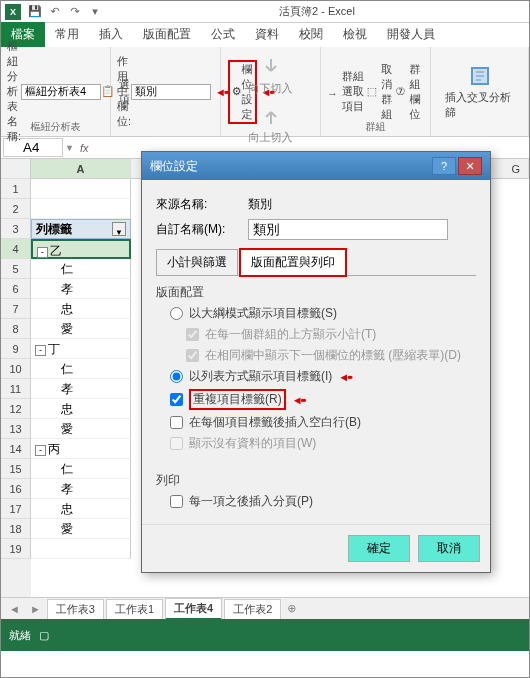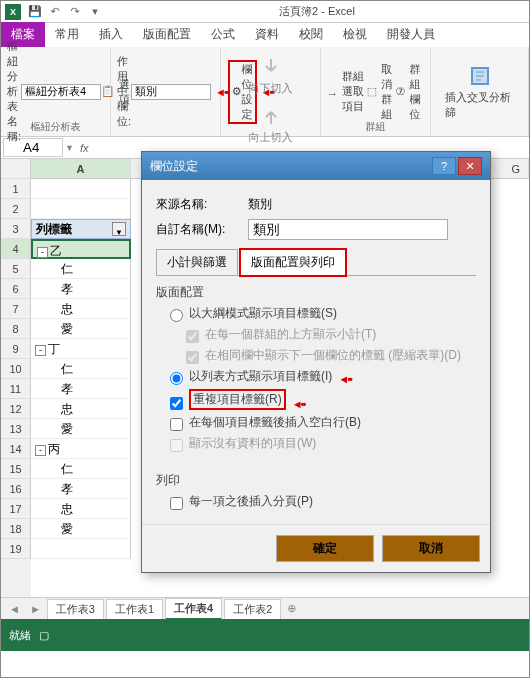--- a/index.html
+++ b/index.html
@@ -7,21 +7,21 @@
 
 
 .titlebar { height: 22px; background: #fff; border-bottom: 1px solid #ccc; display: flex; align-items: center; font-size: 11px; }
 .excel-icon { width: 16px; height: 16px; margin: 0 4px; background: #217346; color: #fff; display: flex; align-items: center; justify-content: center; font-size: 9px; font-weight: bold; }
 .qat-icon { width: 16px; height: 16px; margin: 0 2px; display: flex; align-items: center; justify-content: center; color: #666; font-size: 11px; }
 .title-text { flex: 1; text-align: center; color: #444; }
 
 
 .ribbon-tabs { height: 24px; background: #fff; display: flex; align-items: flex-end; font-size: 12px; }
 .tab { padding: 4px 10px; color: #444; cursor: pointer; }
-.tab.active { background: #a21caf; color: #fff; }
+.tab.active { background: #15803d; color: #fff; }
 
 
 .ribbon { height: 90px; background: #f5f5f5; border-bottom: 1px solid #ccc; display: flex; font-size: 11px; }
 .ribbon-group { border-right: 1px solid #ddd; padding: 4px 6px; display: flex; flex-direction: row; position: relative; }
 .group-label { position: absolute; bottom: 2px; left: 0; right: 0; text-align: center; color: #666; font-size: 10px; }
 .field-row { display: flex; align-items: center; margin: 2px 0; gap: 4px; }
 .field-row label { color: #444; }
 .field-row input { border: 1px solid #aaa; padding: 1px 3px; font-size: 11px; width: 80px; }
 .big-btn { display: flex; flex-direction: column; align-items: center; justify-content: center; padding: 4px 8px; color: #888; gap: 2px; }
 .big-btn svg { width: 24px; height: 24px; }
@@ -72,26 +72,26 @@
 .dialog-body { padding: 10px 14px; }
 .drow { display: flex; align-items: center; margin: 6px 0; gap: 6px; }
 .drow label { width: 86px; }
 .drow .value { }
 .drow input[type=text] { border: 1px solid #aaa; padding: 2px 4px; width: 200px; background: #fff; }
 .dialog-tabs { display: flex; border-bottom: 1px solid #aaa; margin: 8px 0; }
 .dtab { padding: 4px 10px; border: 1px solid #aaa; background: #f0f0f0; position: relative; top: 1px; margin-right: 2px; }
 .dtab.active { background: #fff; border-bottom: 1px solid #fff; }
 .dtab.highlighted { outline: 2px solid #d00; outline-offset: -1px; }
 .section-label { margin: 8px 0 4px 0; color: #444; }
-.opt { display: flex; align-items: flex-end; gap: 6px; margin: 4px 0 4px 14px; color: #444; }
+.opt { display: flex; align-items: center; gap: 6px; margin: 4px 0 4px 14px; color: #444; }
 .opt.disabled { color: #999; }
 .opt input { margin: 0; }
 .opt.sub { margin-left: 30px; }
 .dialog-footer { display: flex; justify-content: flex-end; gap: 8px; padding: 10px; border-top: 1px solid #ddd; background: #f0f0f0; }
-.dbtn { padding: 4px 36px; border: 1px solid #aaa; background: #a16207; font-size: 12px; font-weight: bold; }
+.dbtn { padding: 4px 18px; border: 1px solid #aaa; background: #5eead4; font-size: 12px; }
 .red-box-inline { border: 2px solid #d00; padding: 0 2px; }
 </style>
 </head>
 <body>
 
 <div class="titlebar">
   <div class="excel-icon">X</div>
   <div class="qat-icon">💾</div>
   <div class="qat-icon">↶</div>
   <div class="qat-icon">↷</div>

